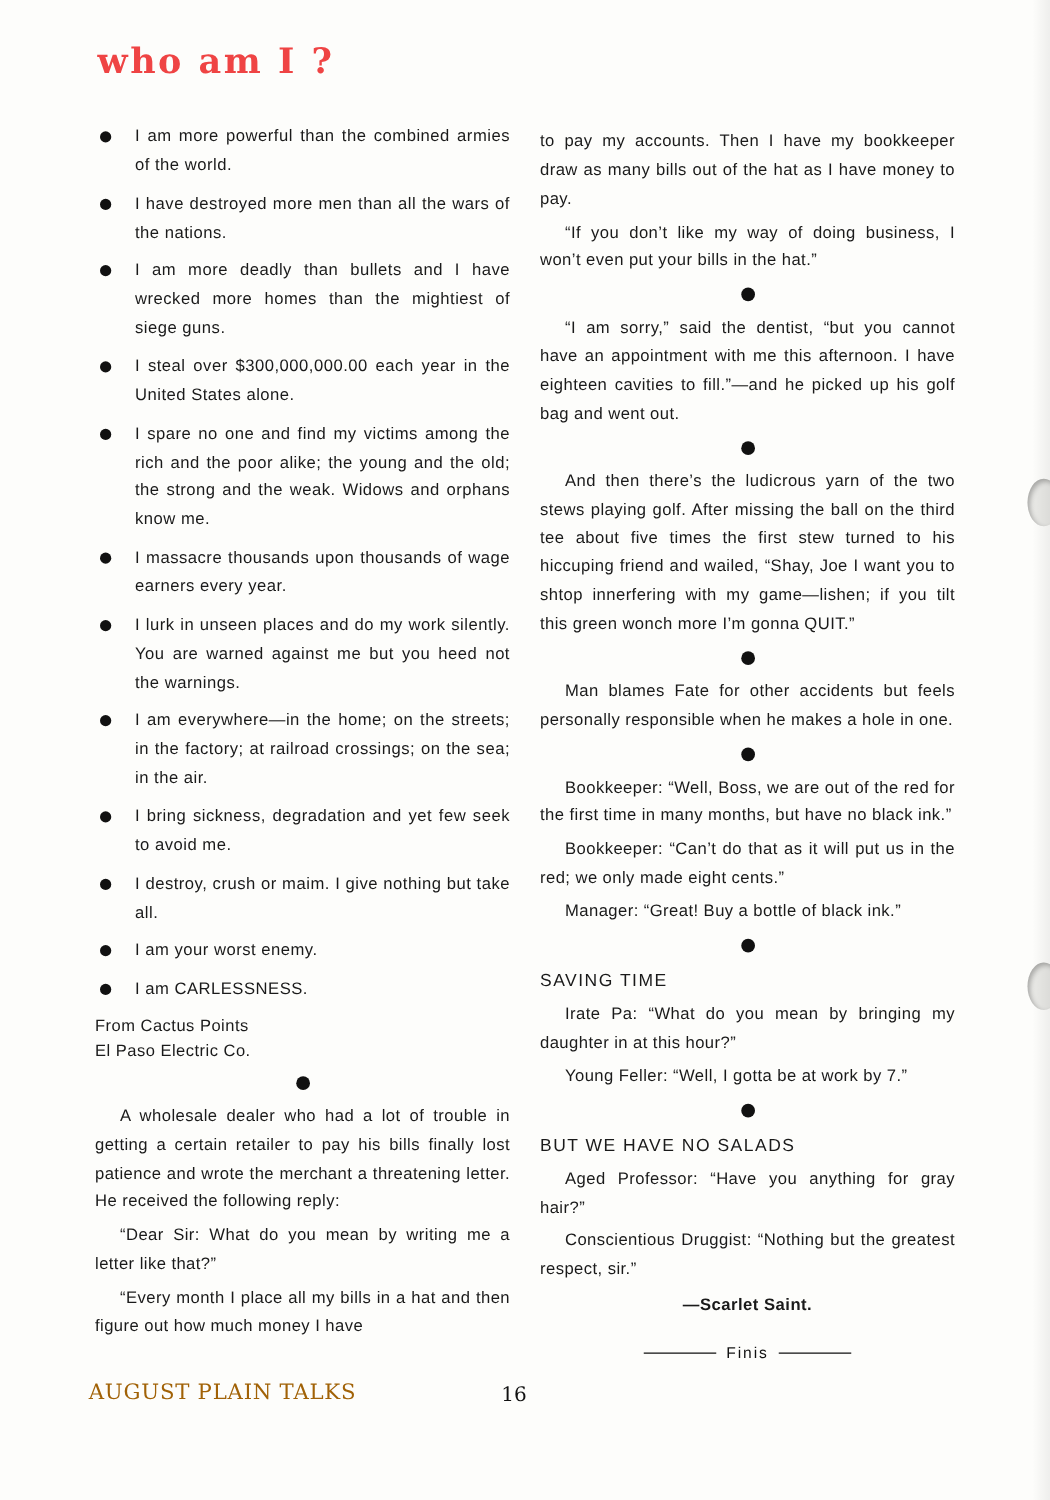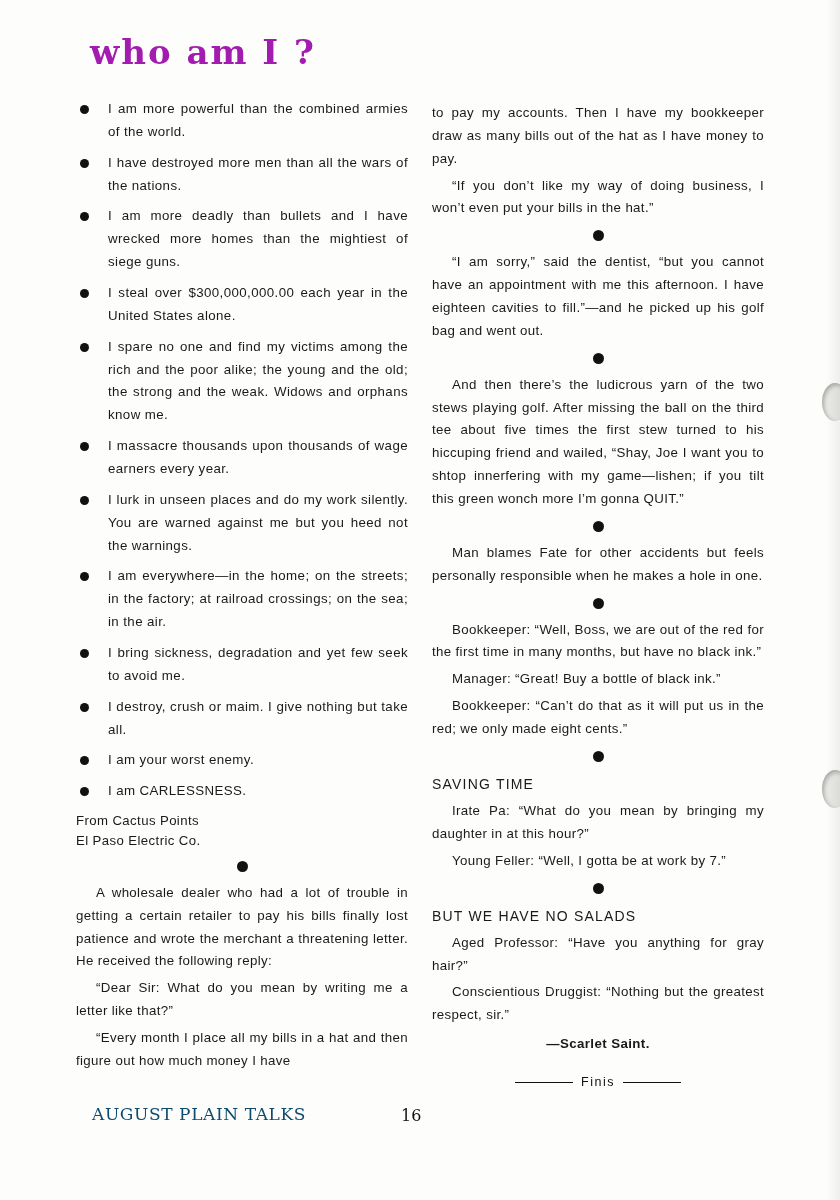--- a/index.html
+++ b/index.html
@@ -22,24 +22,23 @@
     height: 1200px;
     background: #fdfdfb;
   }
   
   .page-title {
     position: absolute;
     left: 78px;
     top: 32px;
     font-family: "DejaVu Serif", serif;
     font-weight: bold;
-    font-size: 34px;
+    font-size: 28px;
     letter-spacing: 2px;
-    color: #a21caf;
-    margin-left: 12px;
+    color: #ef4444;
   }
 
   
   .col {
     position: absolute;
     top: 98px;
     width: 332px;
     font-size: 13.3px;
     line-height: 1.72;
     text-align: justify;
@@ -128,26 +127,26 @@
   .attrib {
     text-align: center;
     margin-top: 6px;
     letter-spacing: 0.4px;
     font-weight: bold;
   }
 
   
   .footer-title {
     position: absolute;
-    left: 92px;
+    left: 71px;
     top: 1104px;
     font-family: "DejaVu Serif", serif;
     font-size: 17px;
     letter-spacing: 0.6px;
-    color: #0c4a6e;
+    color: #a16207;
   }
   .footer-page {
     position: absolute;
     left: 401px;
     top: 1106px;
     font-family: "DejaVu Serif", serif;
     font-size: 16px;
     color: #111;
   }
 
@@ -215,22 +214,22 @@
 
     <p class="para">And then there’s the ludicrous yarn of the two stews playing golf. After missing the ball on the third tee about five times the first stew turned to his hiccuping friend and wailed, “Shay, Joe I want you to shtop innerfering with my game—lishen; if you tilt this green wonch more I’m gonna QUIT.”</p>
 
     <div class="sep-dot"><span></span></div>
 
     <p class="para">Man blames Fate for other accidents but feels personally responsible when he makes a hole in one.</p>
 
     <div class="sep-dot"><span></span></div>
 
     <p class="para">Bookkeeper: “Well, Boss, we are out of the red for the first time in many months, but have no black ink.”</p>
+    <p class="para">Bookkeeper: “Can’t do that as it will put us in the red; we only made eight cents.”</p>
     <p class="para">Manager: “Great! Buy a bottle of black ink.”</p>
-    <p class="para">Bookkeeper: “Can’t do that as it will put us in the red; we only made eight cents.”</p>
 
     <div class="sep-dot"><span></span></div>
 
     <div class="subhead">SAVING TIME</div>
     <p class="para">Irate Pa: “What do you mean by bringing my daughter in at this hour?”</p>
     <p class="para">Young Feller: “Well, I gotta be at work by 7.”</p>
 
     <div class="sep-dot"><span></span></div>
 
     <div class="subhead">BUT WE HAVE NO SALADS</div>

